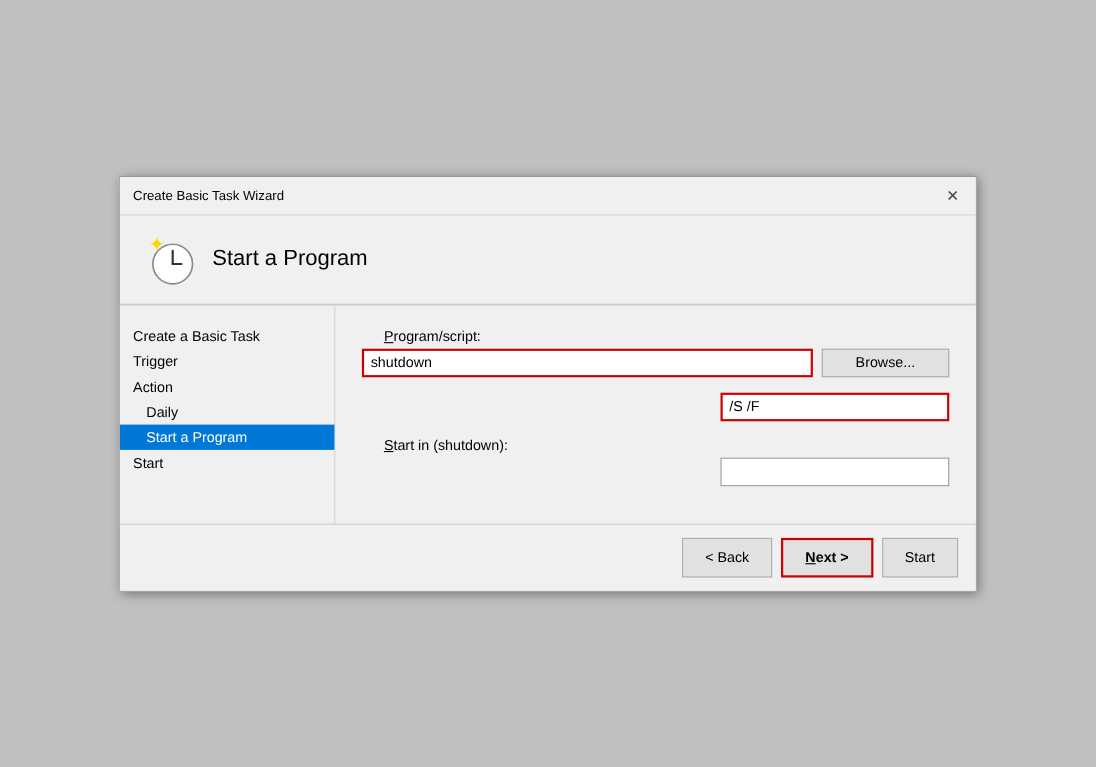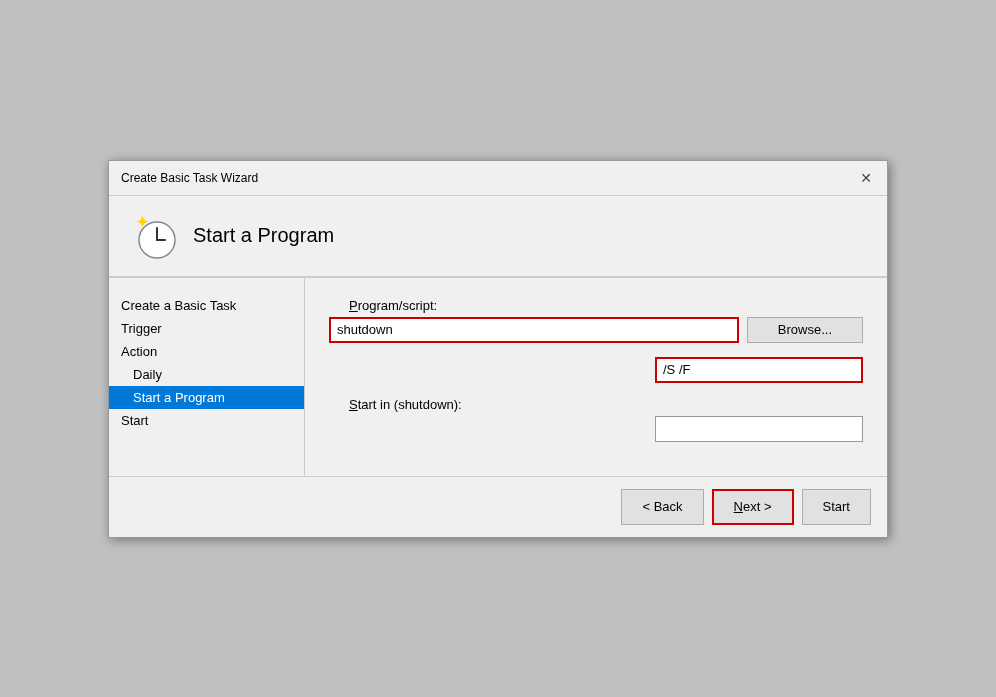--- a/index.html
+++ b/index.html
@@ -177,20 +177,21 @@
       height: 36px;
       padding: 0 20px;
       background: #e1e1e1;
       border: 1px solid #adadad;
       cursor: pointer;
       font-size: 13px;
     }
 
     .footer-btn.highlighted {
       border: 2px solid #cc0000;
+      font-weight: bold;
     }
 
     .footer-btn .underline {
       text-decoration: underline;
     }
   </style>
 </head>
 <body>
 
 <div class="dialog">

